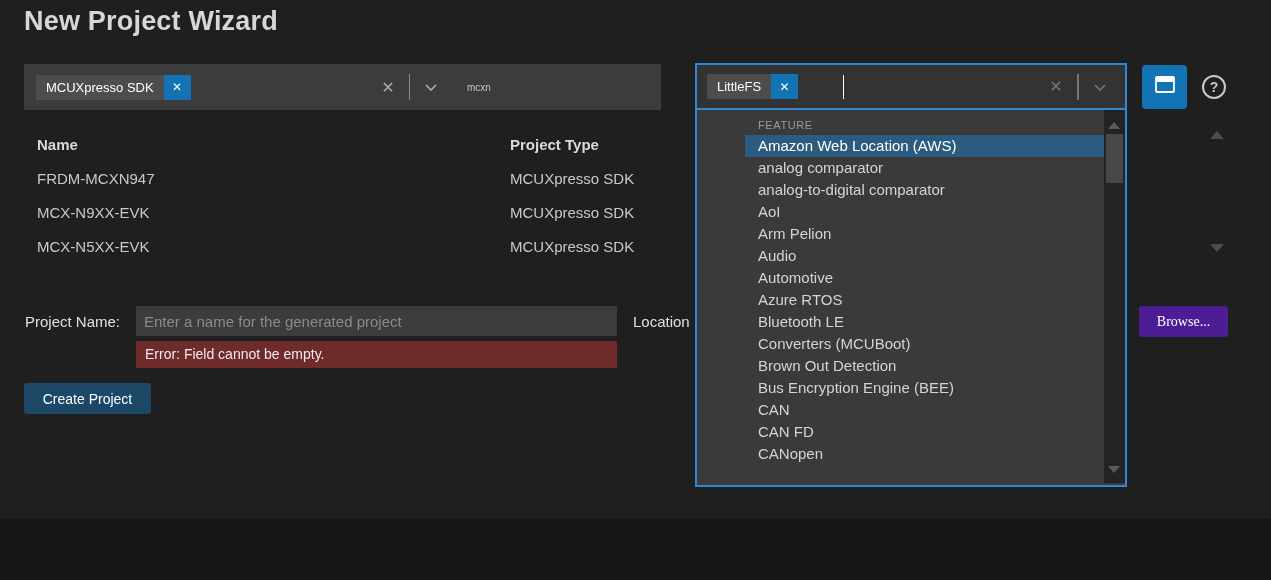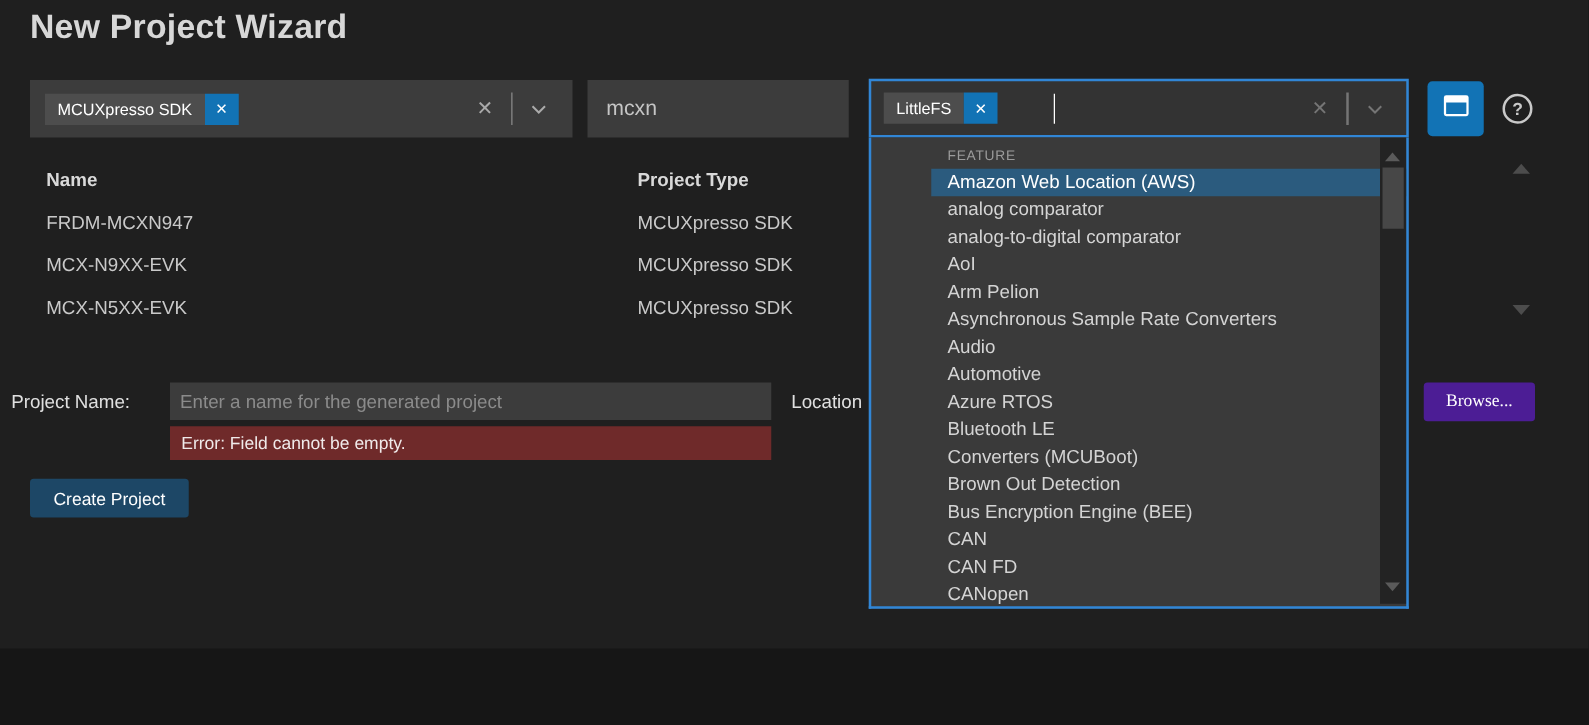--- a/index.html
+++ b/index.html
@@ -13,23 +13,23 @@
     position: absolute; left: 24px; top: 6px;
     font-size: 27px; font-weight: bold; color: #d7d7d7; letter-spacing: .2px;
   }
   
   .combo {
     position: absolute; display: flex; align-items: center;
     background: #3c3c3c; height: 46px;
   }
   .combo-sdk { left: 24px; top: 64px; width: 434px; padding: 0 12px; }
   .input-search {
-    position: absolute; left: 470px; top: 64px; width: 209px; height: 46px;
+    position: absolute; left: 452px; top: 64px; width: 209px; height: 46px;
     background: #3c3c3c; border: none; outline: none; color: #c5c5c5;
-    font-size: 17px; padding: 0 15px; font-family: "Liberation Sans", sans-serif;
+    font-size: 10px; padding: 0 15px; font-family: "Liberation Sans", sans-serif;
   }
   .combo-feature {
     left: 695px; top: 63px; width: 432px; height: 47px;
     background: #333333; border: 2px solid #3186d6; padding: 0 10px; gap: 36px;
   }
   .tag { display: flex; align-items: stretch; height: 25px; font-size: 13px; }
   .tag-label {
     background: #4d4d4d; color: #ffffff; display: flex; align-items: center;
     padding: 0 10px;
   }
@@ -63,21 +63,21 @@
   }
   
   .tbl-head { position: absolute; top: 136px; font-size: 15px; font-weight: bold; color: #d9d9d9; }
   .col-name { left: 37px; }
   .col-type { left: 510px; }
   .tbl-row { position: absolute; left: 0; width: 690px; height: 24px; font-size: 15px; color: #c9c9c9; }
   .tbl-row .cell-name { position: absolute; left: 37px; }
   .tbl-row .cell-type { position: absolute; left: 510px; }
   
   .form-label { position: absolute; font-size: 15px; color: #e0e0e0; }
-  .lbl-project-name { left: 9px; top: 313px; text-align: center; }
+  .lbl-project-name { left: 25px; top: 313px; text-align: center; }
   .lbl-location { left: 633px; top: 313px; z-index: 1; }
   .pn-input {
     position: absolute; left: 136px; top: 306px; width: 481px; height: 30px;
     background: #3c3c3c; border: none; outline: none; color: #cccccc;
     font-size: 15px; padding: 0 8px; font-family: "Liberation Sans", sans-serif;
   }
   .pn-input::placeholder { color: #8b8b8b; opacity: 1; }
   .pn-error {
     position: absolute; left: 136px; top: 341px; width: 481px; height: 27px;
     background: #6f2a2a; color: #f0eaea; font-size: 14px; line-height: 27px;
@@ -226,21 +226,20 @@
         <div class="feature-item selected">Amazon Web Location (AWS)</div>
 
         <div class="feature-item">analog comparator</div>
 
         <div class="feature-item">analog-to-digital comparator</div>
 
         <div class="feature-item">AoI</div>
 
         <div class="feature-item">Arm Pelion</div>
 
-        <div class="feature-item">Asynchronous Sample Rate Converters</div>
 
         <div class="feature-item">Audio</div>
 
         <div class="feature-item">Automotive</div>
 
         <div class="feature-item">Azure RTOS</div>
 
         <div class="feature-item">Bluetooth LE</div>
 
         <div class="feature-item">Converters (MCUBoot)</div>

